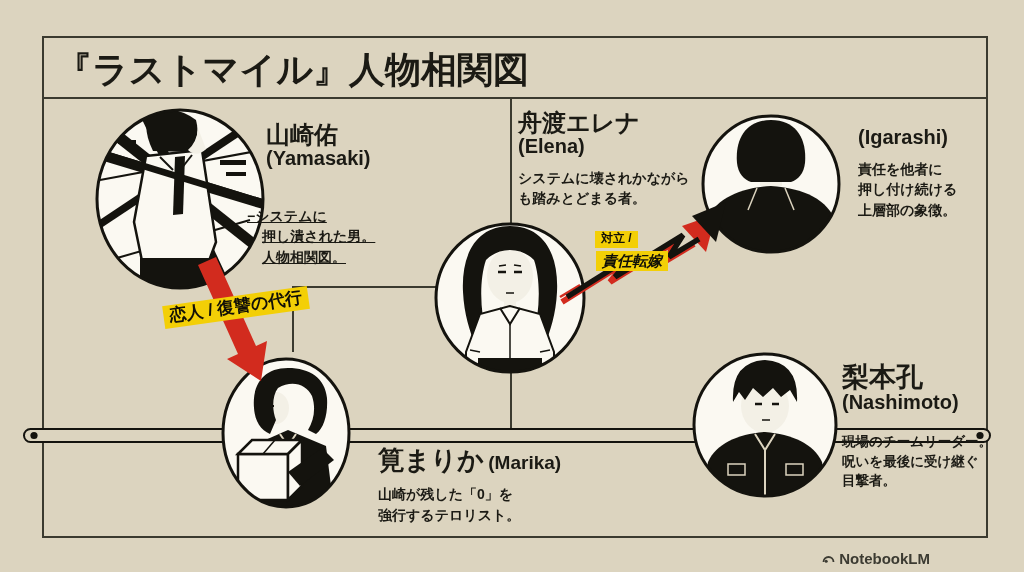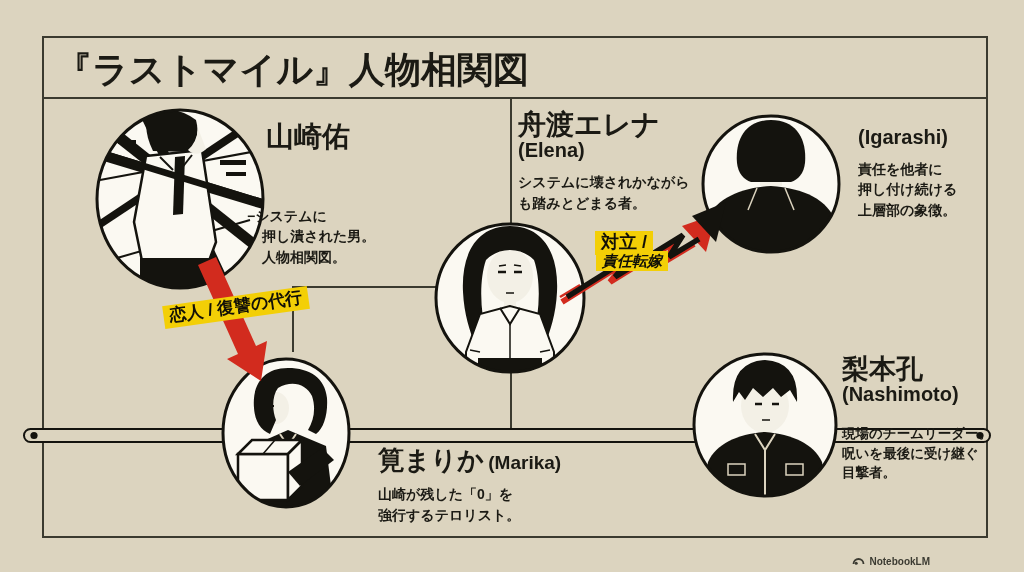--- a/index.html
+++ b/index.html
@@ -31,39 +31,39 @@
   }
   .page-title{
     position:absolute;left:56px;top:46px;
     font-size:36px;font-weight:900;letter-spacing:0px;color:var(--ink);
     white-space:nowrap;
   }
 
   svg.overlay{position:absolute;left:0;top:0;z-index:1;}
 
   .char-block{position:absolute;z-index:2;}
-  .char-name{font-weight:900;font-size:28px;line-height:1.05;white-space:nowrap;}
+  .char-name{font-weight:900;font-size:24px;line-height:1.05;white-space:nowrap;}
   .char-romaji{font-weight:900;font-size:20px;line-height:1.15;white-space:nowrap;}
   .char-desc{font-weight:700;font-size:14px;line-height:1.45;margin-top:10px;white-space:nowrap;}
   .char-desc .indent{padding-left:15px;}
   .name-inline .char-romaji-inline{font-size:19px;font-weight:900;}
 
   .rel-label{
     position:absolute;z-index:3;background:var(--accent_yellow);color:#111008;
     font-weight:900;white-space:nowrap;line-height:1.15;
     padding:1px 6px 2px 6px;
   }
   .rel-lover{left:163px;top:296px;font-size:17px;transform:rotate(-8deg);}
-  .rel-conflict-1{left:595px;top:231px;font-size:18px;text-align:right;}
+  .rel-conflict-1{left:595px;top:231px;font-size:12px;text-align:right;}
   .rel-conflict-2{left:596px;top:251px;font-size:15px;font-style:italic;}
 
   .brand{
     position:absolute;right:12px;bottom:5px;z-index:3;
     display:flex;align-items:center;gap:4px;
-    font-size:10px;font-weight:700;color:#3c3b32;
+    font-size:15px;font-weight:700;color:#3c3b32;
   }
 
   
   .f-ink{fill:#14130e;} .s-ink{stroke:#14130e;}
   .f-paper{fill:var(--paper);} .f-bg{fill:var(--background);}
   .f-red{fill:var(--accent_red);} .s-red{stroke:var(--accent_red);}
   .s-line{stroke:var(--line);}
   .f-skin{fill:#f3f0e6;}
 </style>
 </head>
@@ -208,22 +208,23 @@
       <polyline points="567,297 631,257 615,277 683,235 669,257 699,239" fill="none" class="s-red" stroke-width="6" stroke-linejoin="miter" transform="translate(-5,5)"></polyline>
       <polygon class="f-red" points="687,221 721,209 711,247" transform="translate(-5,5)"></polygon>
       <line x1="560" y1="297" x2="580" y2="285" class="s-red" stroke-width="2.5"></line>
       <polyline points="567,297 631,257 615,277 683,235 669,257 699,239" fill="none" class="s-ink" stroke-width="5.5" stroke-linejoin="miter"></polyline>
       <polygon class="f-ink" points="692,216 726,202 716,242"></polygon>
     </g>
   </svg>
 
   <div class="char-block" style="left:266px;top:122px;">
     <div class="char-name">山崎佑</div>
-  </div>
-  <div class="char-block char-desc" style="left:247px;top:196px;">
+    <div class="char-romaji">(Yamasaki)</div>
+  </div>
+  <div class="char-block char-desc" style="left:247px;top:196px;text-decoration:underline;">
     <div>−システムに</div>
     <div class="indent">押し潰された男。</div>
     <div class="indent">人物相関図。</div>
   </div>
 
   <div class="char-block" style="left:518px;top:110px;">
     <div class="char-name">舟渡エレナ</div>
     <div class="char-romaji">(Elena)</div>
     <div class="char-desc">
       <div>システムに壊されかながら</div>
@@ -244,21 +245,21 @@
     <div>
       <span class="char-name" style="font-size:26px;">筧まりか</span>
       <span class="char-romaji-inline">(Marika)</span>
     </div>
     <div class="char-desc">
       <div>山崎が残した「0」を</div>
       <div>強行するテロリスト。</div>
     </div>
   </div>
 
-  <div class="char-block" style="left:842px;top:355px;">
+  <div class="char-block" style="left:842px;top:363px;">
     <div class="char-name" style="font-size:27px;">梨本孔</div>
     <div class="char-romaji">(Nashimoto)</div>
     <div class="char-desc" style="margin-top:18px;font-size:13.5px;font-family:Liberation Serif, serif;">
       <div>現場のチームリーダー。</div>
       <div>呪いを最後に受け継ぐ</div>
       <div>目撃者。</div>
     </div>
   </div>
 
   <div class="rel-label rel-lover">恋人 / 復讐の代行</div>

